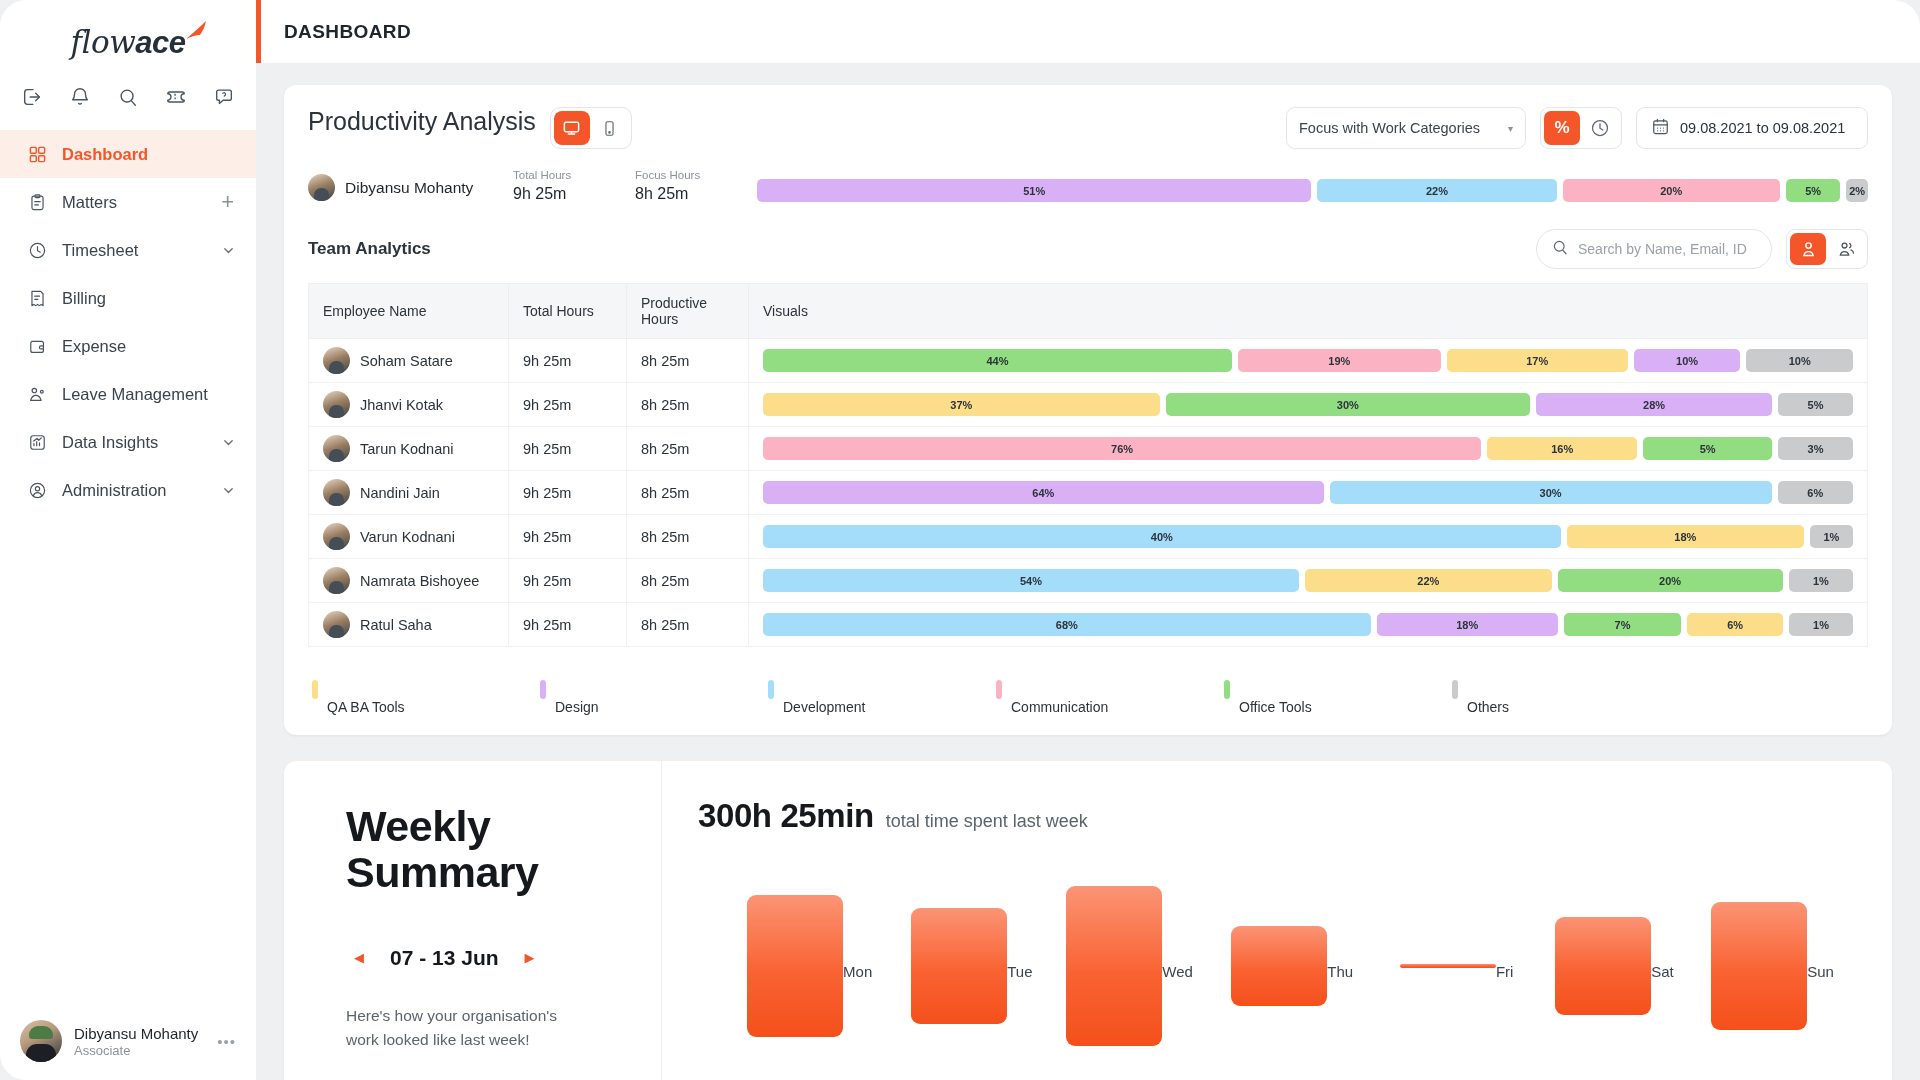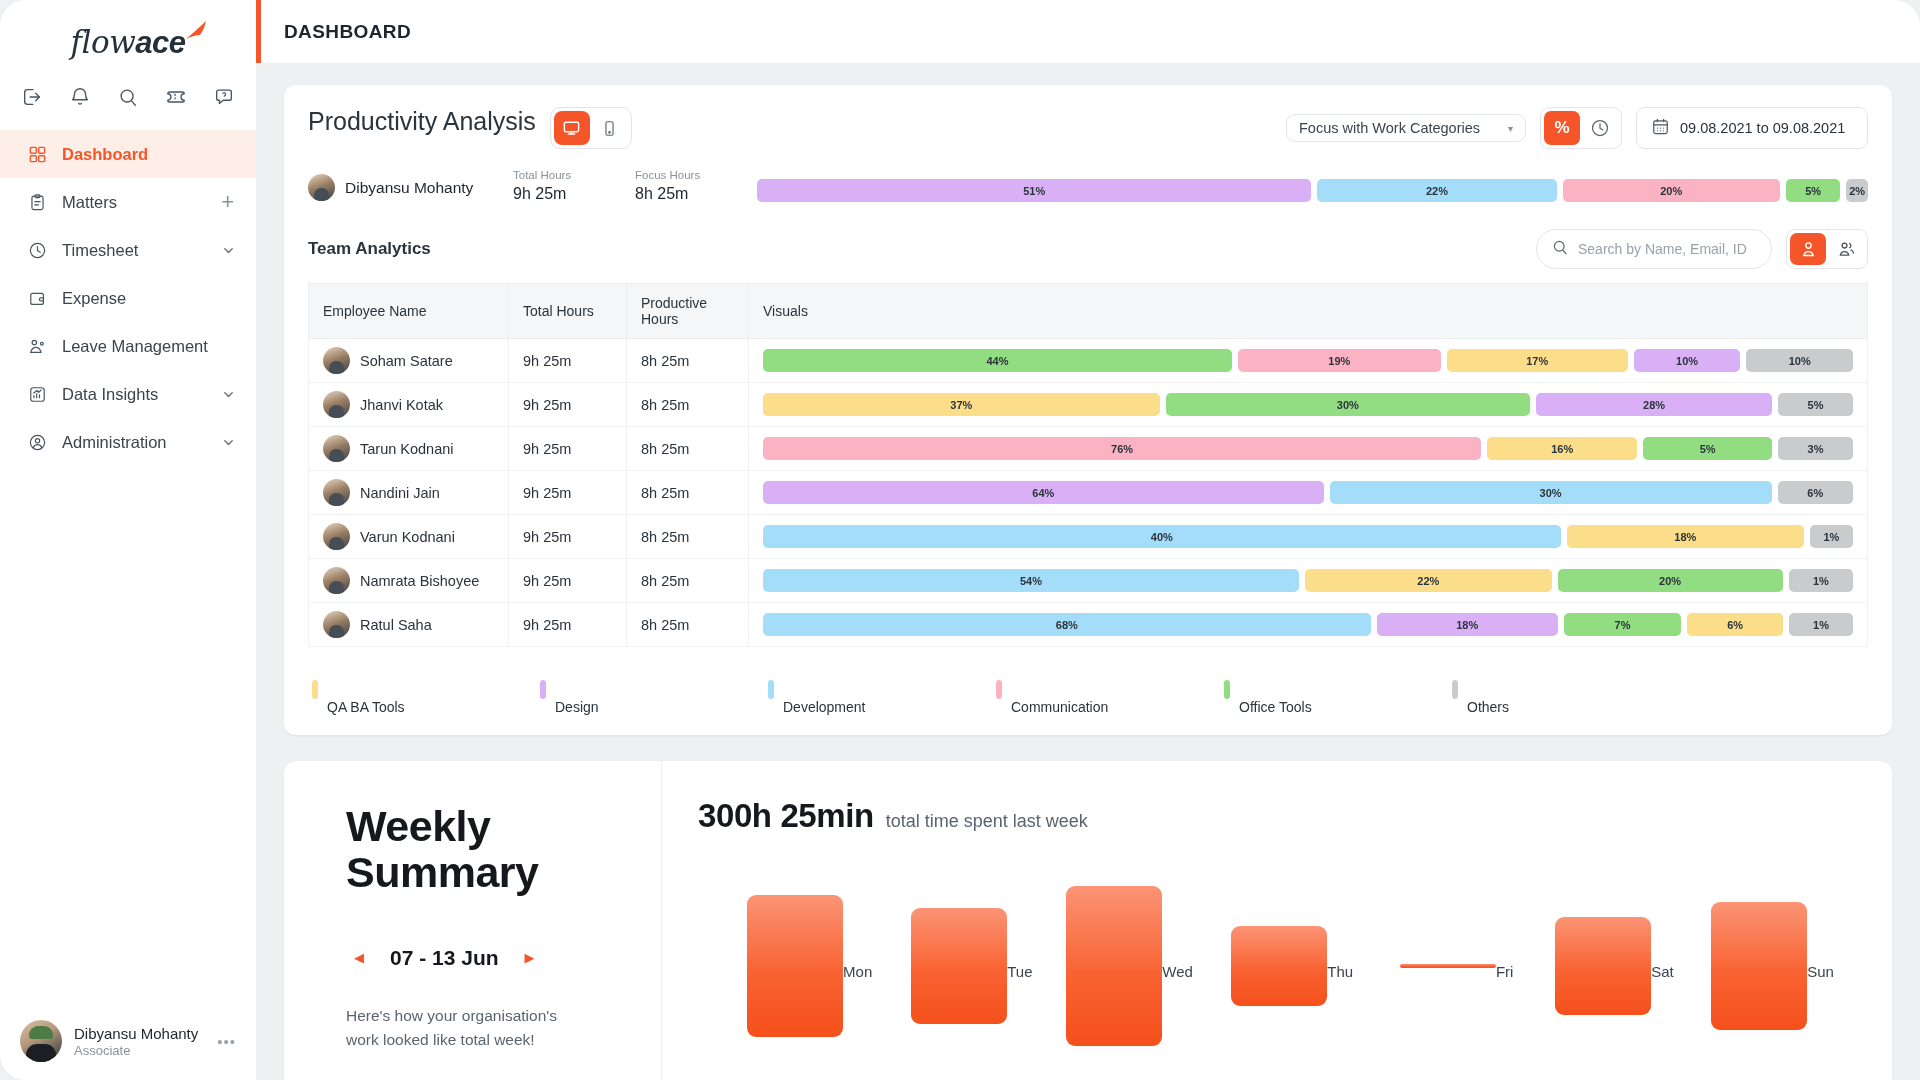--- a/index.html
+++ b/index.html
@@ -179,21 +179,21 @@
     display: flex; align-items: center; justify-content: center;
     cursor: pointer; color: #5b646e;
   }
   .dev-btn.sel { background: #f4562a; color: #fff; }
 
   .prod-controls {
     margin-left: auto;
     display: flex; align-items: center; gap: 14px;
   }
   .select-box {
-    width: 240px; height: 28px;
+    width: 240px; height: 42px;
     border: 1px solid #e2e5e9;
     border-radius: 9px;
     display: flex; align-items: center;
     padding: 0 12px;
     font-size: 14.5px; color: #3b444e;
     cursor: pointer;
   }
   .select-caret { margin-left: auto; color: #8a929b; font-size: 10px; }
   .mode-toggle {
     display: flex; align-items: center;
@@ -435,20 +435,29 @@
           </svg>
         </span>
         <span class="nav-label">Timesheet</span>
         <span class="nav-right">
           <svg width="11" height="11" viewBox="0 0 12 12" fill="none" stroke="currentColor" stroke-width="1.6" stroke-linecap="round">
               <path d="M2 4.2 6 8.2 10 4.2"></path>
             </svg>
         </span>
       </div>
 
+      <div class="nav-item">
+        <span class="nav-icon">
+          <svg width="19" height="19" viewBox="0 0 24 24" fill="none" stroke="currentColor" stroke-width="1.5" stroke-linecap="round" stroke-linejoin="round">
+            <path d="M5 3h11l3 3v15l-2.3-1.5L14.4 21l-2.3-1.5L9.8 21 7.5 19.5 5 21z"></path>
+            <path d="M8.5 9h6M8.5 13h4"></path>
+          </svg>
+        </span>
+        <span class="nav-label">Billing</span>
+      </div>
 
       <div class="nav-item">
         <span class="nav-icon">
           <svg width="19" height="19" viewBox="0 0 24 24" fill="none" stroke="currentColor" stroke-width="1.5" stroke-linejoin="round">
             <path d="M3.5 8a2.5 2.5 0 0 1 2.5-2.5h11A2.5 2.5 0 0 1 19.5 8v9a2.5 2.5 0 0 1-2.5 2.5H6A2.5 2.5 0 0 1 3.5 17z"></path>
             <path d="M19.5 11.3h-3.2a1.9 1.9 0 0 0 0 3.8h3.2"></path>
           </svg>
         </span>
         <span class="nav-label">Expense</span>
       </div>
@@ -795,21 +804,21 @@
         <div class="weekly-left">
           <div class="weekly-title">
             <div>Weekly</div>
             <div>Summary</div>
           </div>
           <div class="week-nav">
             <span class="arrow">◀</span>
             <span class="week-range">07 - 13 Jun</span>
             <span class="arrow">▶</span>
           </div>
-          <div class="weekly-sub">Here's how your organisation's work looked like total week!</div>
+          <div class="weekly-sub">Here's how your organisation's work looked like last week!</div>
         </div>
 
         <div class="weekly-right">
           <div class="wr-head">
             <span class="wr-total">300h 25min</span>
             <span class="wr-caption">total time spent last week</span>
           </div>
           <div class="bars" id="weekly-bars">
               <div class="bar-col">
                 <div class="bar" style="height: 141.818px;"></div>

